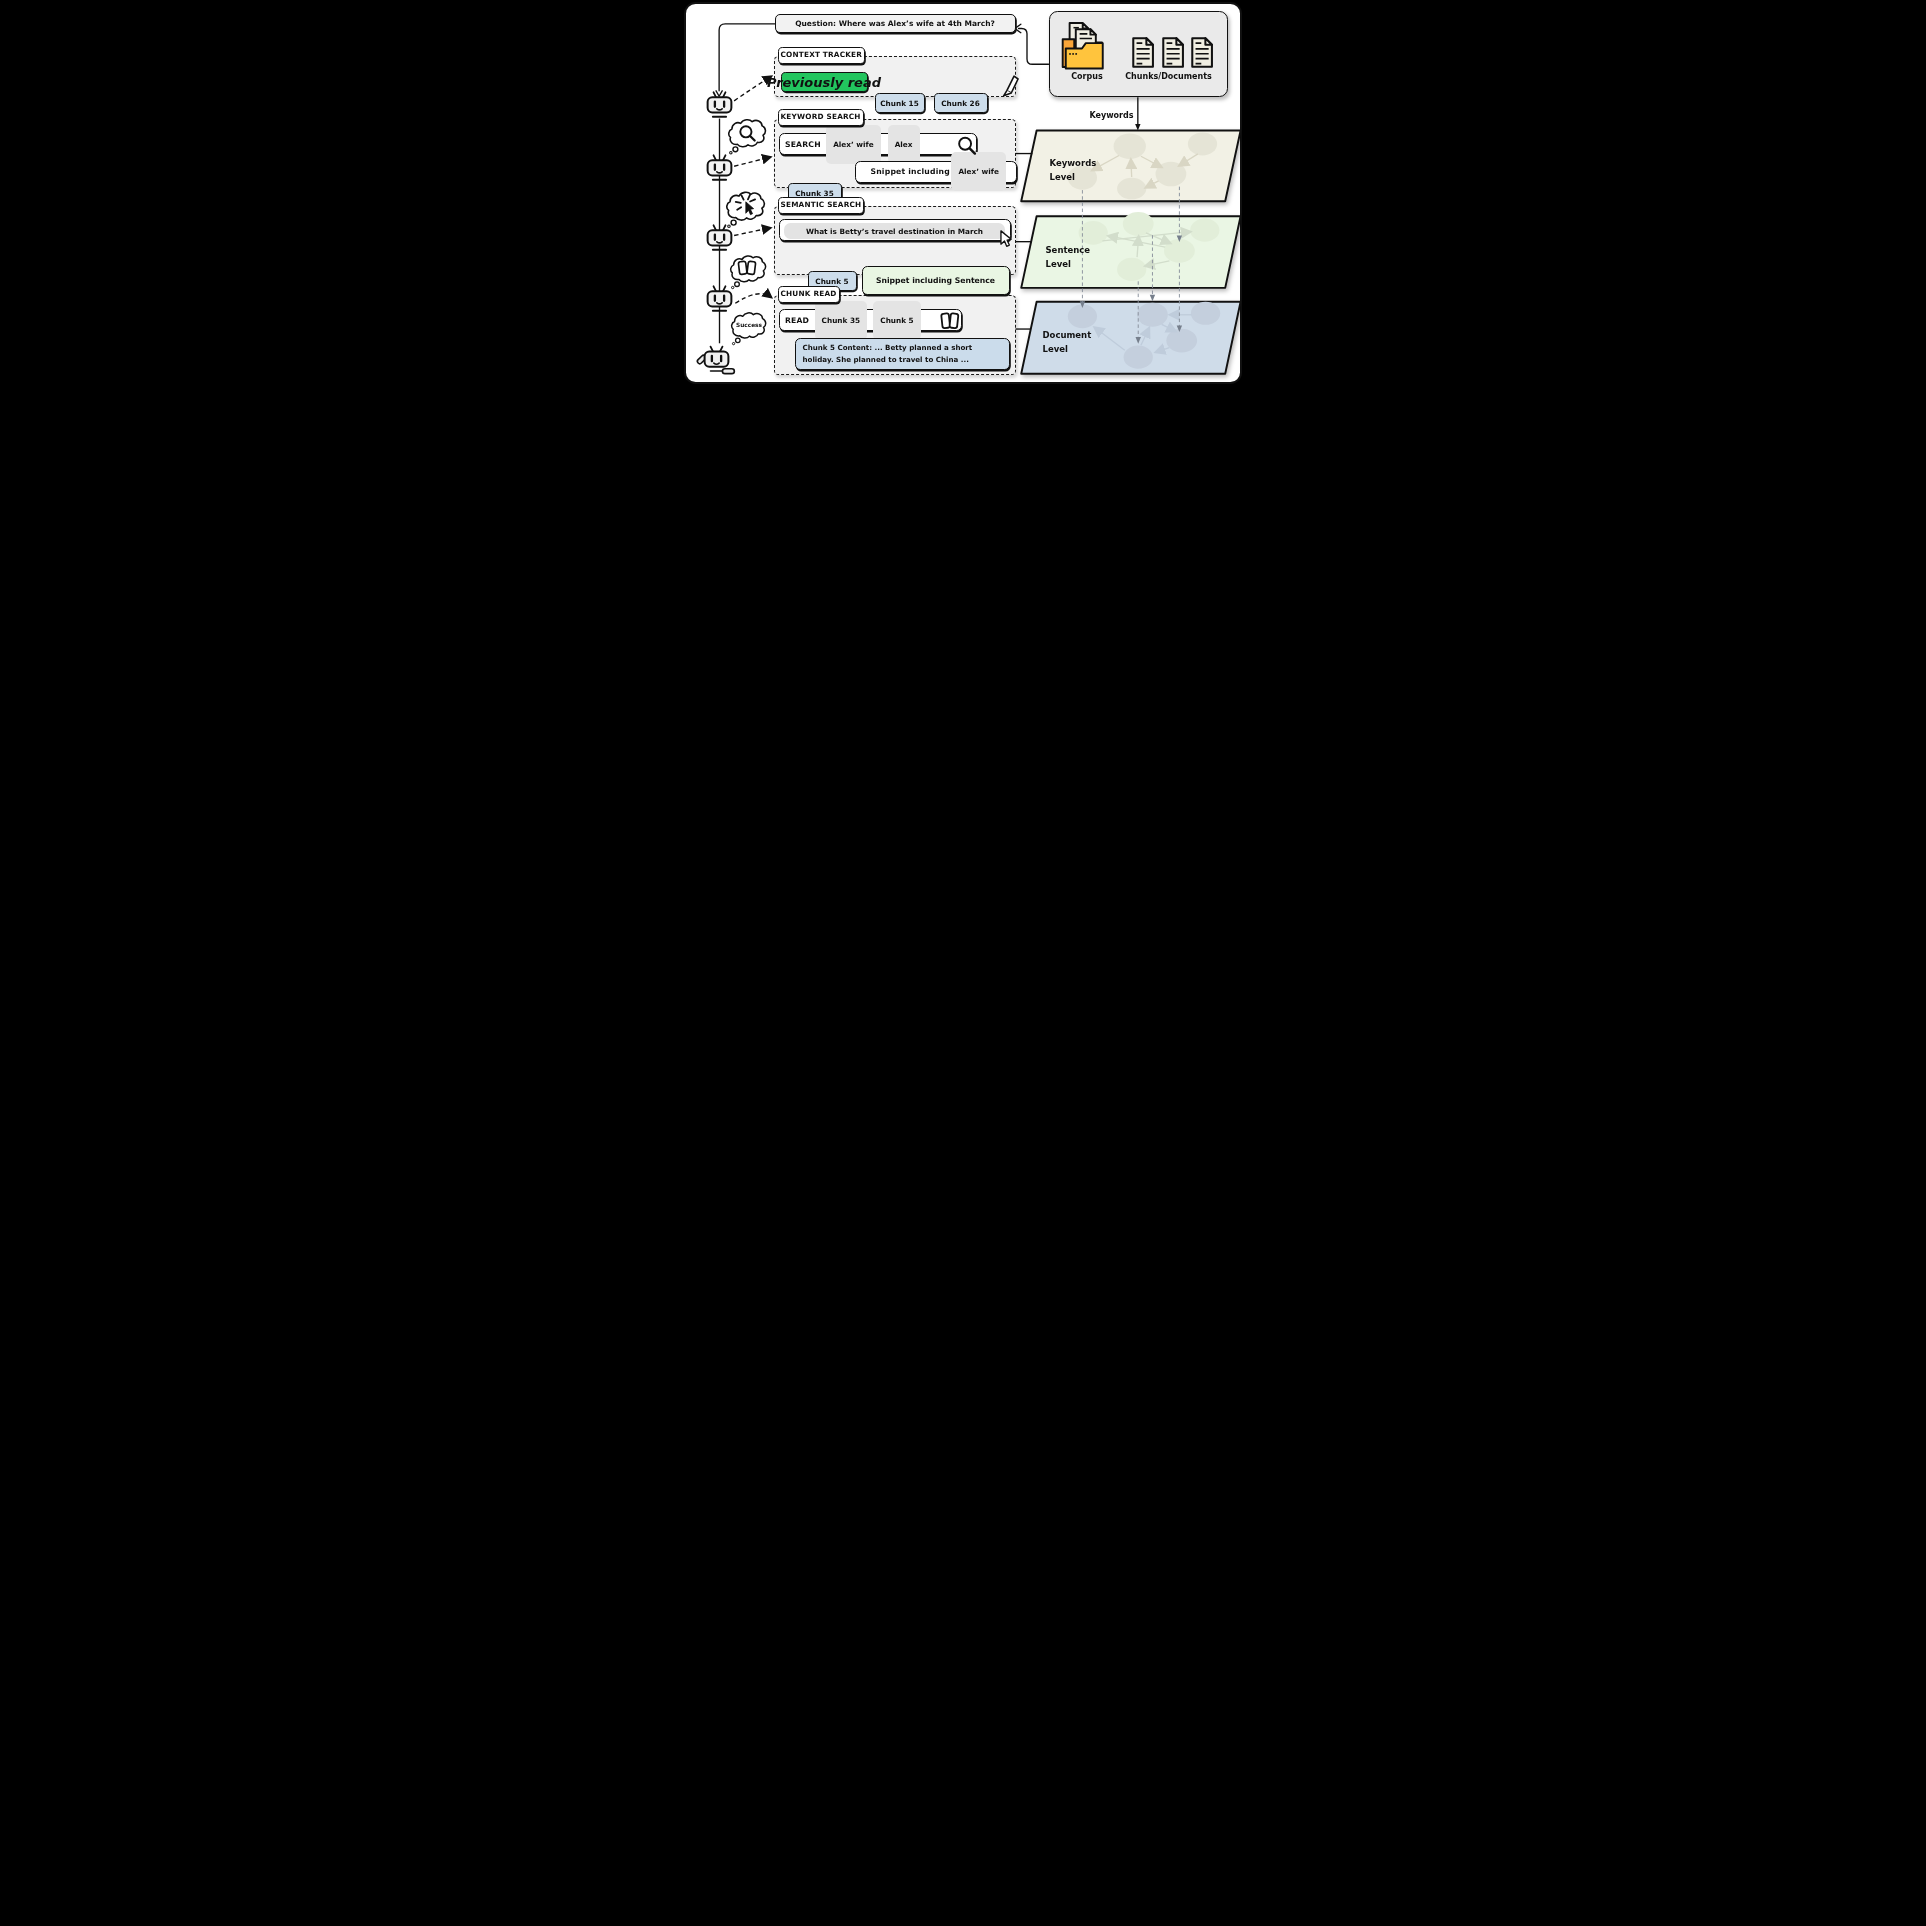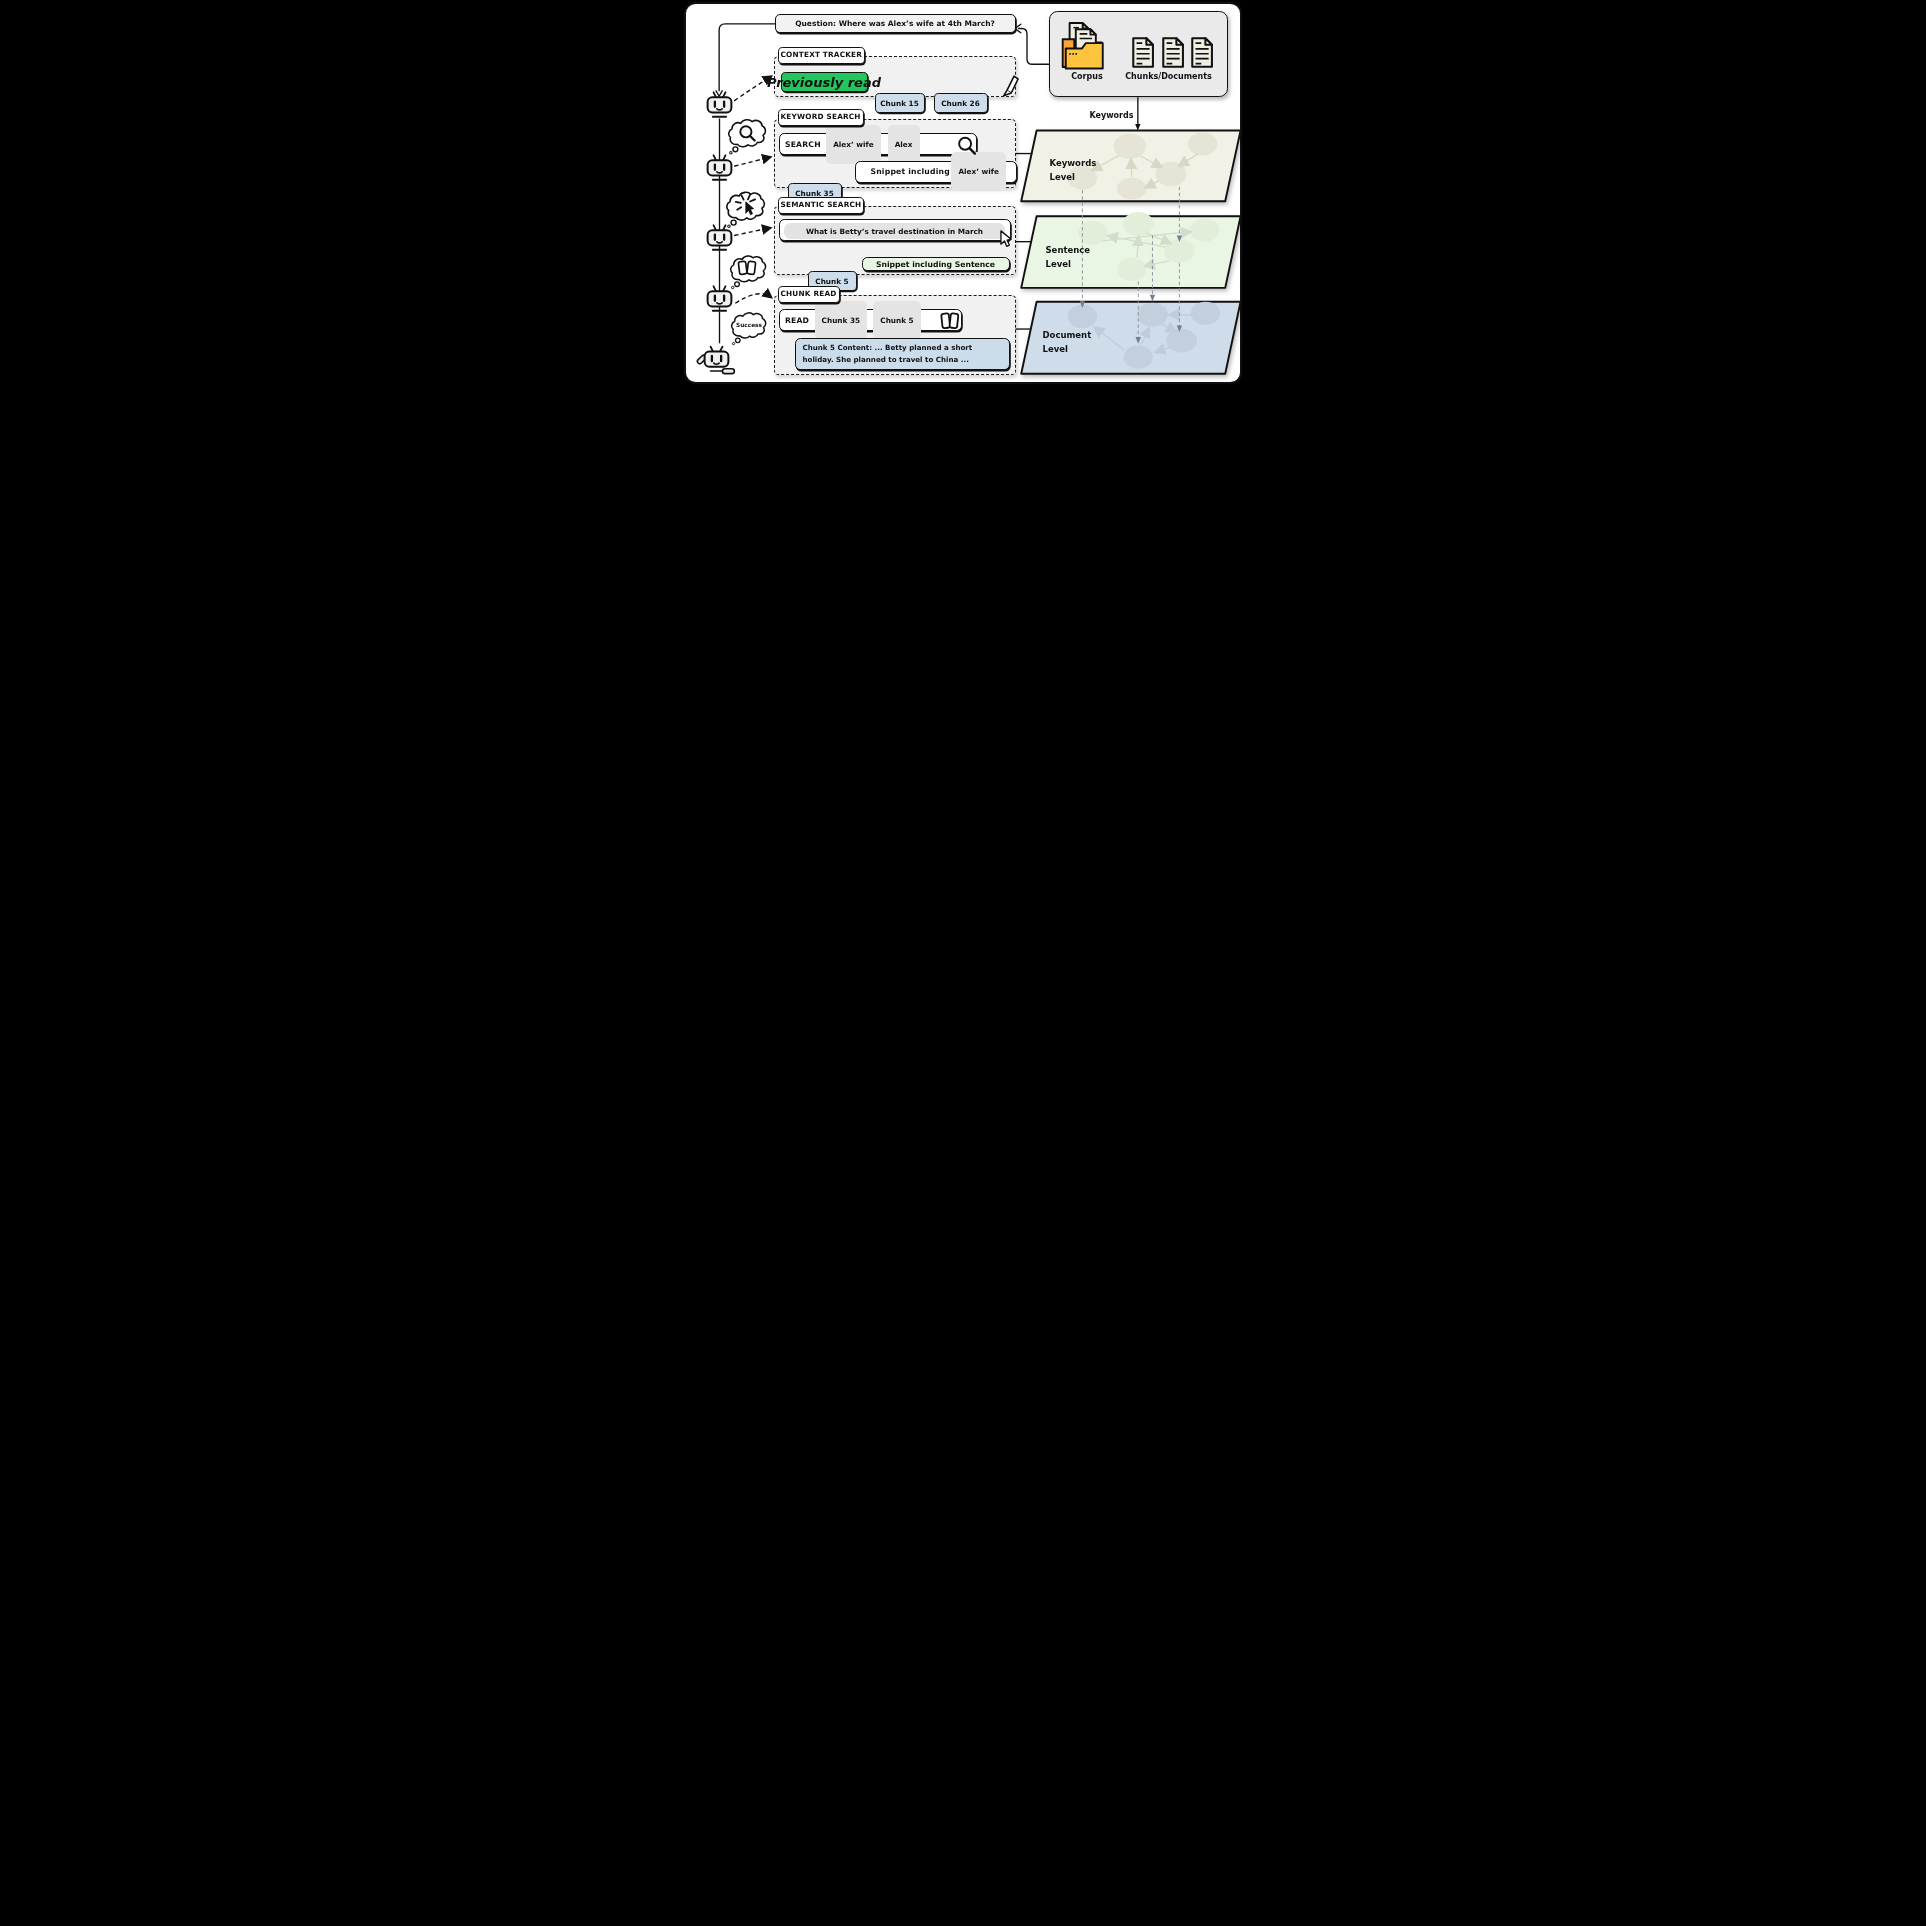--- a/index.html
+++ b/index.html
@@ -256,21 +256,21 @@
 
   <div class="abs dashed-section" style="left:92px;top:206px;width:242px;height:69px;"></div>
   <div class="abs title-pill" style="left:96px;top:197px;">SEMANTIC SEARCH</div>
   <div class="abs white-bar" style="left:97px;top:219px;width:232px;height:22px;">
     <div class="query-pill">What is Betty’s travel destination in March</div>
   </div>
   <svg class="abs" style="left:317px;top:230px;width:15.4px;height:17.7px;z-index:5;" viewBox="0 0 34 40">
     <path d="M4,2 L4,32 L12,25 L17,37 L23,34 L18,23 L27,21 Z" fill="#fff" stroke="#111" stroke-width="3" stroke-linejoin="round"></path>
   </svg>
   <div class="abs chunk-pill" style="left:126px;top:250px;width:49px;height:20px;">Chunk 5</div>
-  <div class="abs green-box" style="left:180px;top:257px;width:148px;height:14px;">Snippet including Sentence</div>
+  <div class="abs green-box" style="left:180px;top:266px;width:148px;height:29px;">Snippet including Sentence</div>
 
   <div class="abs dashed-section" style="left:92px;top:295px;width:242px;height:80px;"></div>
   <div class="abs title-pill" style="left:96px;top:286px;">CHUNK READ</div>
   <div class="abs white-bar" style="left:97px;top:309px;width:183px;height:22px;">
     <span class="bar-label">READ</span>
     <span class="gray-pill" style="margin-right:6.2px;">Chunk 35</span>
     <span class="gray-pill">Chunk 5</span>
   </div>
   <svg class="abs" style="left:257px;top:310px;width:21.6px;height:21.6px;z-index:4;" viewBox="0 0 60 60">
     <rect x="8" y="10" width="21" height="40" rx="6" fill="#fff" stroke="#111" stroke-width="5" transform="rotate(-6 18 30)"></rect>

